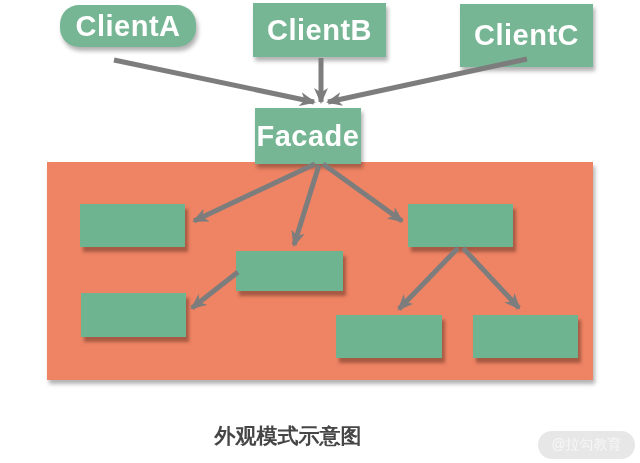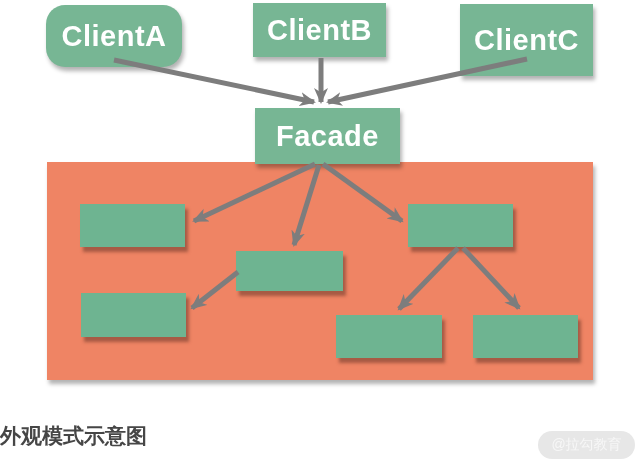--- a/index.html
+++ b/index.html
@@ -16,24 +16,24 @@
     background: #77b694;
     color: #ffffff;
     display: flex;
     align-items: center;
     justify-content: center;
     font-size: 29px;
     font-weight: 600;
     letter-spacing: 0.5px;
     box-shadow: 2px 4px 4px rgba(0,0,0,0.30);
   }
-  .node-client-a { left: 46px;  top: 5px;   width: 136px; height: 62px; border-radius: 19px; }
+  .node-client-a { left: 60px;  top: 5px;   width: 136px; height: 42px; border-radius: 19px; }
   .node-client-b { left: 253px; top: 3px;   width: 133px; height: 54px; text-align: right; }
-  .node-client-c { left: 460px; top: 4px;   width: 133px; height: 72px; }
-  .node-facade   { left: 255px; top: 108px; width: 145px; height: 56px; z-index: 3; }
+  .node-client-c { left: 460px; top: 4px;   width: 133px; height: 63px; }
+  .node-facade   { left: 255px; top: 108px; width: 106px; height: 56px; z-index: 3; }
   .subsystem {
     position: absolute;
     left: 47px; top: 162px;
     width: 546px; height: 218px;
     background: #ef8464;
     box-shadow: 2px 4px 4px rgba(0,0,0,0.30);
     z-index: 1;
   }
   .sub-box {
     position: absolute;
@@ -53,22 +53,23 @@
     width: 640px; height: 463px;
     z-index: 4;
     pointer-events: none;
   }
   .arrows line {
     stroke: #7d7d7d;
     stroke-width: 5;
   }
   .caption {
     position: absolute;
-    left: 0; top: 422px;
+    left: 12px; top: 422px;
     width: 552px;
+    text-align: center;
     font-size: 21px;
     font-weight: 600;
     color: #464646;
     z-index: 5;
   }
   .watermark {
     position: absolute;
     left: 538px; top: 431px;
     width: 97px; height: 28px;
     background: #e7e7e7;

